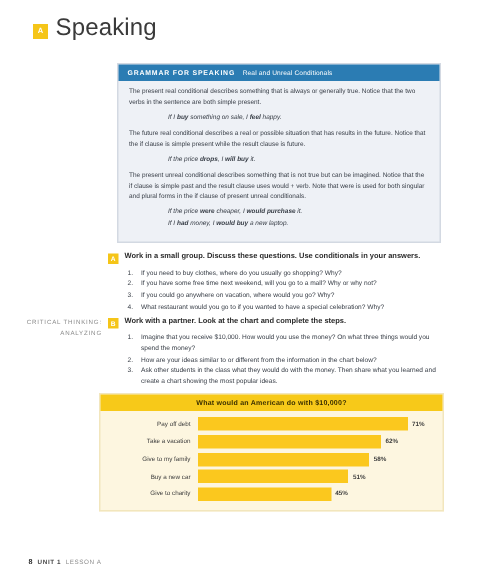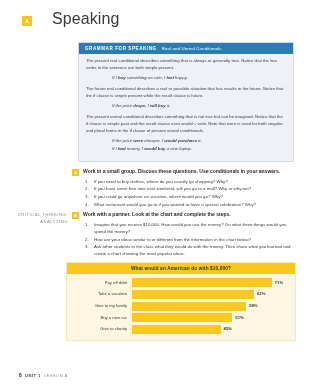--- a/index.html
+++ b/index.html
@@ -16,21 +16,21 @@
     overflow: hidden;
   }
 
   
   .title-row {
     position: absolute;
     left: 22px;
     top: 11px;
     display: flex;
     align-items: flex-start;
-    gap: 20px;
+    gap: 5px;
   }
   .sec-badge {
     width: 10px;
     height: 10px;
     background: #f5c518;
     color: #ffffff;
     font-size: 5px;
     font-weight: bold;
     line-height: 10px;
     text-align: center;

